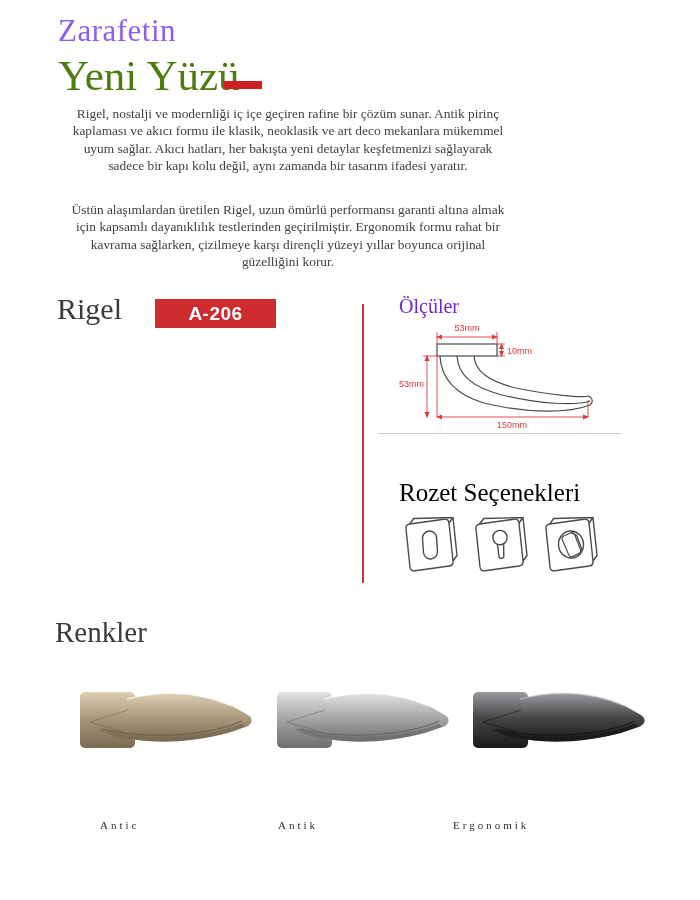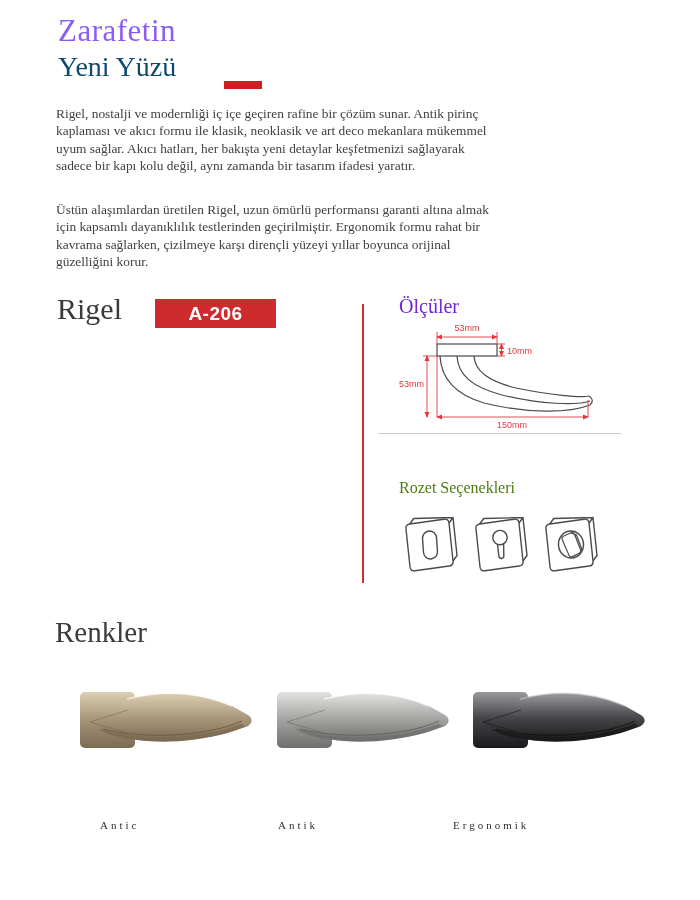--- a/index.html
+++ b/index.html
@@ -1,33 +1,33 @@
 <!DOCTYPE html>
 <html><head>
 <meta charset="utf-8">
 <style>
   html,body{margin:0;padding:0;background:#ffffff;}
   .page{position:relative;width:700px;height:900px;background:#ffffff;overflow:hidden;
         font-family:"Liberation Serif","DejaVu Serif",serif;}
   .abs{position:absolute;}
   .brand-title{left:58px;top:13px;font-size:31px;color:#8b5cf6;font-weight:400;letter-spacing:.5px;}
-  .page-subtitle{left:58px;top:51px;font-size:28px;color:#0c4a6e;font-weight:400;}
+  .page-subtitle{left:58px;top:51px;font-size:43px;color:#4d7c0f;font-weight:400;}
   .red-dash{left:224px;top:81px;width:38px;height:8px;background:#cc2025;}
-  .para{left:56px;width:436px;font-size:13.4px;line-height:1.29;color:#414141;margin:0;text-align:left;}
+  .para{left:70px;width:436px;font-size:13.4px;line-height:1.29;color:#414141;margin:0;text-align:center;}
   .p1{top:105px;}
   .p2{top:201px;}
   .product-name{left:57px;top:292px;font-size:30px;color:#3a3a3a;}
   .product-code{left:155px;top:299px;width:121px;height:29px;background:#ce2b2f;color:#ffffff;
         font-family:"Liberation Sans","DejaVu Sans",sans-serif;font-weight:bold;font-size:19px;
         text-align:center;line-height:29px;letter-spacing:.5px;}
   .vline{left:362px;top:304px;width:2px;height:279px;background:#cf3034;}
   .dim-title{left:399px;top:295px;font-size:20px;color:#6d28d9;}
   .dim-svg{left:378px;top:320px;}
   .hdivider{left:378px;top:433px;width:243px;height:1px;background:#cacaca;}
-  .rozet-title{left:399px;top:479px;font-size:16px;color:#4d7c0f;}
+  .rozet-title{left:399px;top:479px;font-size:25px;color:#000000;}
   .rozet-svg{left:396px;top:506px;}
   .renkler-title{left:55px;top:589px;font-size:29px;color:#3b3b3b;margin-top:27px;}
   .finish-svg{top:662px;}
   .f0{left:70px;} .f1{left:267px;} .f2{left:463px;}
   .finish-label{top:819px;font-size:11px;letter-spacing:3px;color:#2f2f2f;}
   .l0{left:100px;} .l1{left:278px;} .l2{left:453px;}
   .dim-text{font-family:"Liberation Sans","DejaVu Sans",sans-serif;font-size:9px;fill:#e2383e;}
 </style>
 </head>
 <body>

